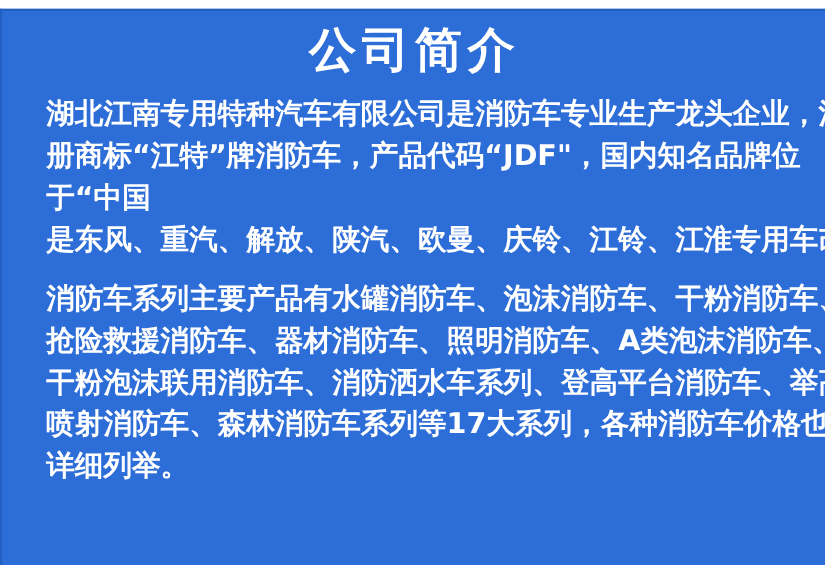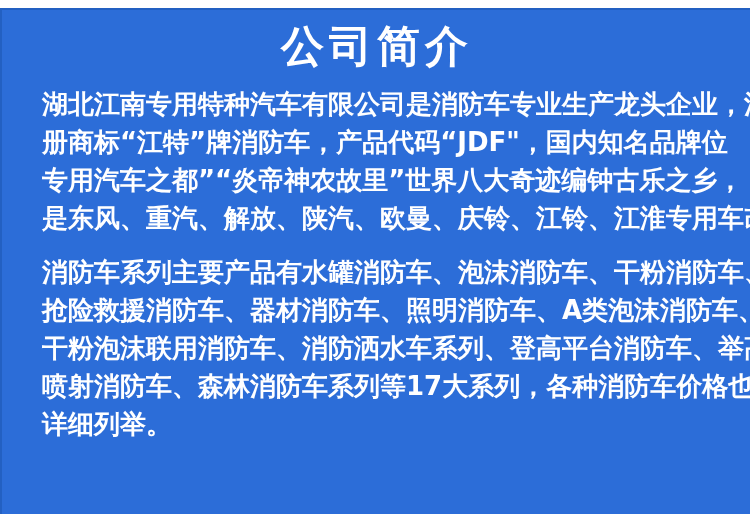--- a/index.html
+++ b/index.html
@@ -58,21 +58,21 @@
 <div class="page">
   <div class="intro-panel">
 
     <div class="page-title">公司简介</div>
 
     <div class="body-text">
 
       <div class="paragraph">
         <div class="text-line">湖北江南专用特种汽车有限公司是消防车专业生产龙头企业，注</div>
         <div class="text-line">册商标“江特”牌消防车，产品代码“JDF"，国内知名品牌位</div>
-        <div class="text-line">专用汽车之都”“炎帝神农故里”世界八大奇迹编钟古乐之乡，</div>
+        <div class="text-line">于“中国</div>
         <div class="text-line">是东风、重汽、解放、陕汽、欧曼、庆铃、江铃、江淮专用车改</div>
       </div>
 
       <div class="paragraph second">
         <div class="text-line">消防车系列主要产品有水罐消防车、泡沫消防车、干粉消防车、</div>
         <div class="text-line">抢险救援消防车、器材消防车、照明消防车、A类泡沫消防车、</div>
         <div class="text-line">干粉泡沫联用消防车、消防洒水车系列、登高平台消防车、举高</div>
         <div class="text-line">喷射消防车、森林消防车系列等17大系列，各种消防车价格也有</div>
         <div class="text-line">详细列举。</div>
       </div>

